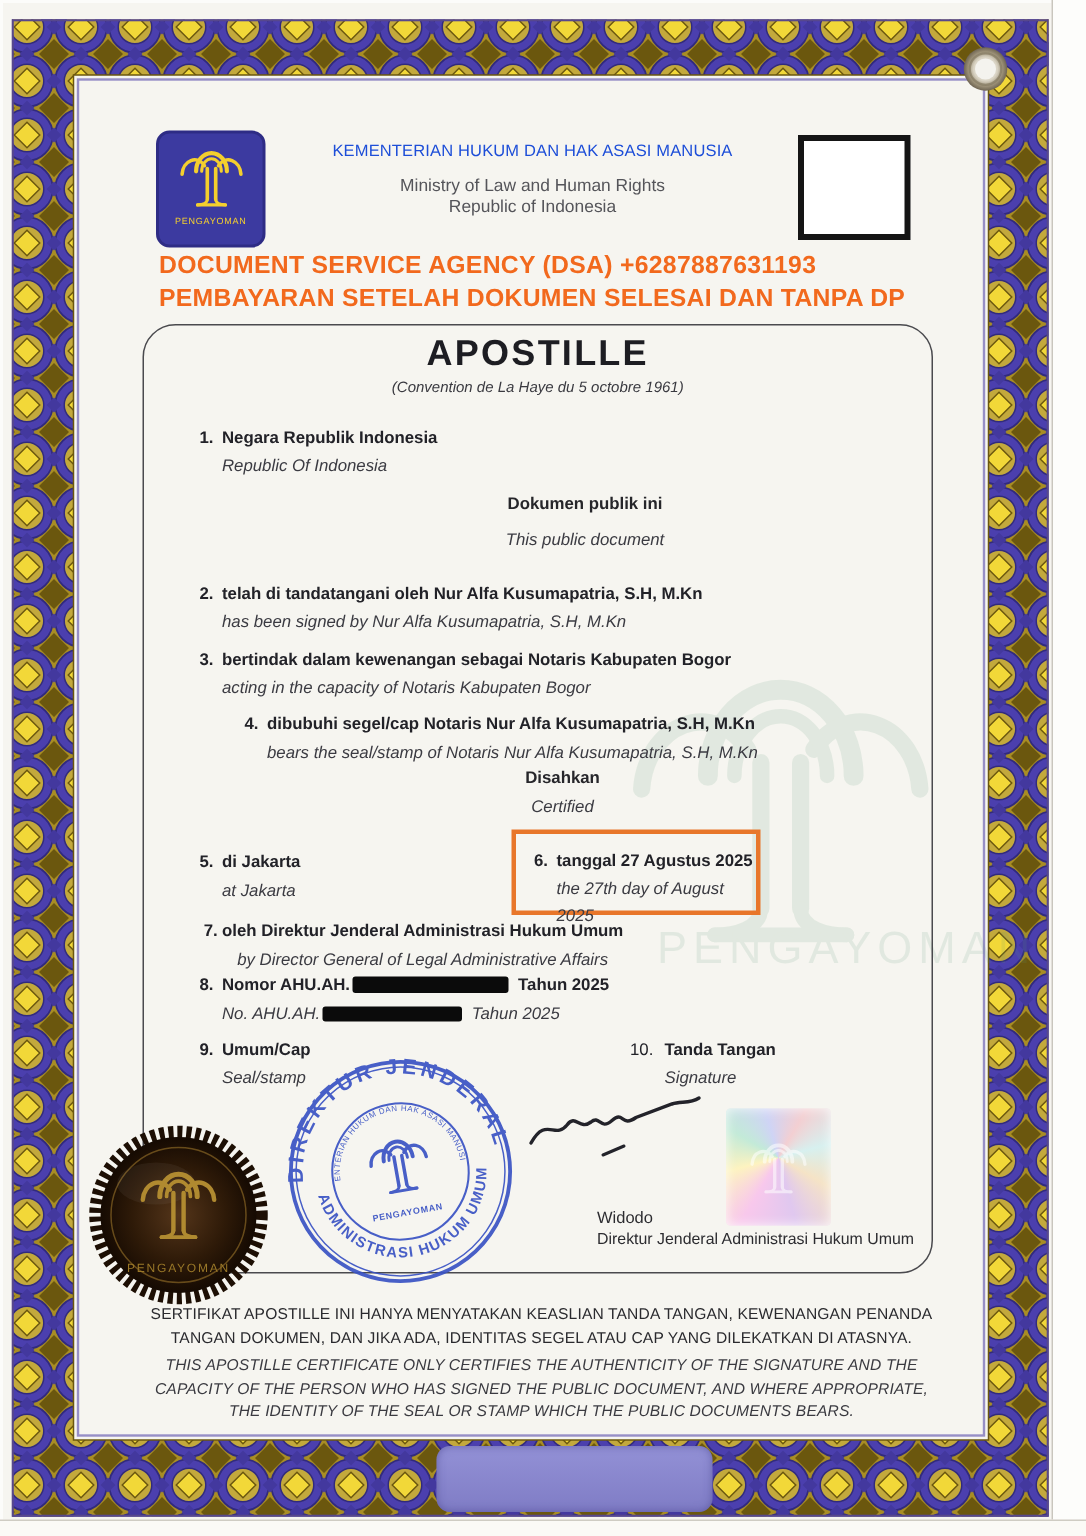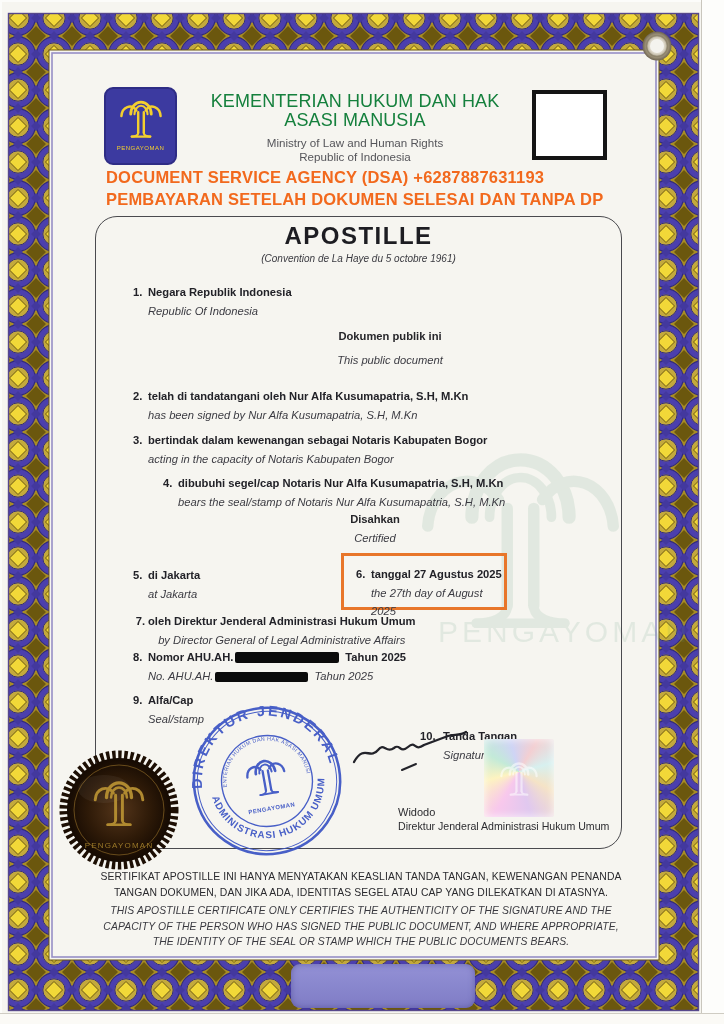--- a/index.html
+++ b/index.html
@@ -10,37 +10,37 @@
 
   
   .edge-right{left:701px;top:0;width:23px;height:1024px;background:#fdfdfb;border-left:1px solid #c9c6bd;}
   .edge-bottom{left:0;top:1013px;width:724px;height:11px;background:#fbfaf6;border-top:1px solid #cfccc3;}
 
   
   .minlogo{left:104px;top:87px;width:73px;height:78px;background:#3c3aa0;border:2px solid #2e2c85;
            border-radius:9px;box-sizing:border-box;display:flex;flex-direction:column;align-items:center;justify-content:flex-start;}
   .minlogo-text{font-size:6px;color:#f4cf2e;letter-spacing:.5px;margin-top:-2px;}
   .ministry{left:183px;top:92px;width:344px;text-align:center;}
-  .ministry .l1,.ministry .l2{font-size:18px;color:#15803d;line-height:19px;letter-spacing:.1px;}
+  .ministry .l1,.ministry .l2{font-size:11px;color:#1d4ed8;line-height:19px;letter-spacing:.1px;}
   .ministry .e1,.ministry .e2{font-size:11.6px;color:#55555a;line-height:14px;}
   .ministry .e1{margin-top:6px;}
   .redact-square{left:532px;top:90px;width:75px;height:70px;background:#ffffff;border:4px solid #151515;box-sizing:border-box;}
   .promo{left:106px;width:540px;font-size:16.5px;font-weight:bold;color:#f2691d;letter-spacing:.2px;}
   .promo1{top:168px;} .promo2{top:190px;}
 
   
   .certbox{left:95px;top:216px;width:527px;height:633px;border:1.6px solid #4a4a4e;border-radius:22px;box-sizing:border-box;}
   .title{left:95px;top:222px;width:527px;text-align:center;font-size:24px;font-weight:bold;letter-spacing:1.5px;color:#1d1d22;}
   .subtitle{left:95px;top:253px;width:527px;text-align:center;font-size:10px;font-style:italic;color:#3a3a40;}
 
   .item{font-size:11.2px;line-height:18px;}
   .item .id{font-weight:bold;color:#222228;}
   .item .en{font-style:italic;color:#3b3b42;margin-left:15px;margin-top:1px;}
   .item .no{display:inline-block;width:15px;font-weight:bold;}
-  .item .no-wide{display:inline-block;width:23px;font-weight:bold;margin-top:36px;}
+  .item .no-wide{display:inline-block;width:23px;font-weight:normal;}
   .item .en-wide{margin-left:23px;}
   .cnote{width:190px;text-align:center;font-size:11.2px;}
   .cnote.b{font-weight:bold;} .cnote.i{font-style:italic;color:#3b3b42;}
 
   .datebox{left:341px;top:553px;width:166px;height:57px;border:3px solid #e8762a;box-sizing:border-box;padding:9px 0 0 12px;}
   .redact-bar{display:inline-block;height:11px;background:#0b0b0b;border-radius:2px;vertical-align:-2px;margin:0 6px 0 2px;}
   .redact-bar.b2{height:10px;}
 
   
   .holo{left:484px;top:739px;width:70px;height:78px;border-radius:3px;
@@ -187,21 +187,21 @@
   <div class="abs item" style="left:133px;top:648px;">
     <div class="id">
       <span class="no">8.</span><span>Nomor AHU.AH.</span><span class="redact-bar" style="width:104px;"></span><span>Tahun 2025</span>
     </div>
     <div class="en">
       <span>No. AHU.AH.</span><span class="redact-bar b2" style="width:93px;"></span><span>Tahun 2025</span>
     </div>
   </div>
 
   <div class="abs item" style="left:133px;top:691px;">
-    <div class="id"><span class="no">9.</span><span>Alfa/Cap</span></div>
+    <div class="id"><span class="no">9.</span><span>Umum/Cap</span></div>
     <div class="en">Seal/stamp</div>
   </div>
   <div class="abs item" style="left:420px;top:691px;">
     <div class="id"><span class="no-wide">10.</span><span>Tanda Tangan</span></div>
     <div class="en en-wide">Signature</div>
   </div>
 
   <svg class="abs round-stamp" width="158" height="158" viewBox="0 0 160 160">
     <g fill="none" stroke="#3a53c4">
       <circle cx="80" cy="80" r="74" stroke-width="2.6"></circle>

